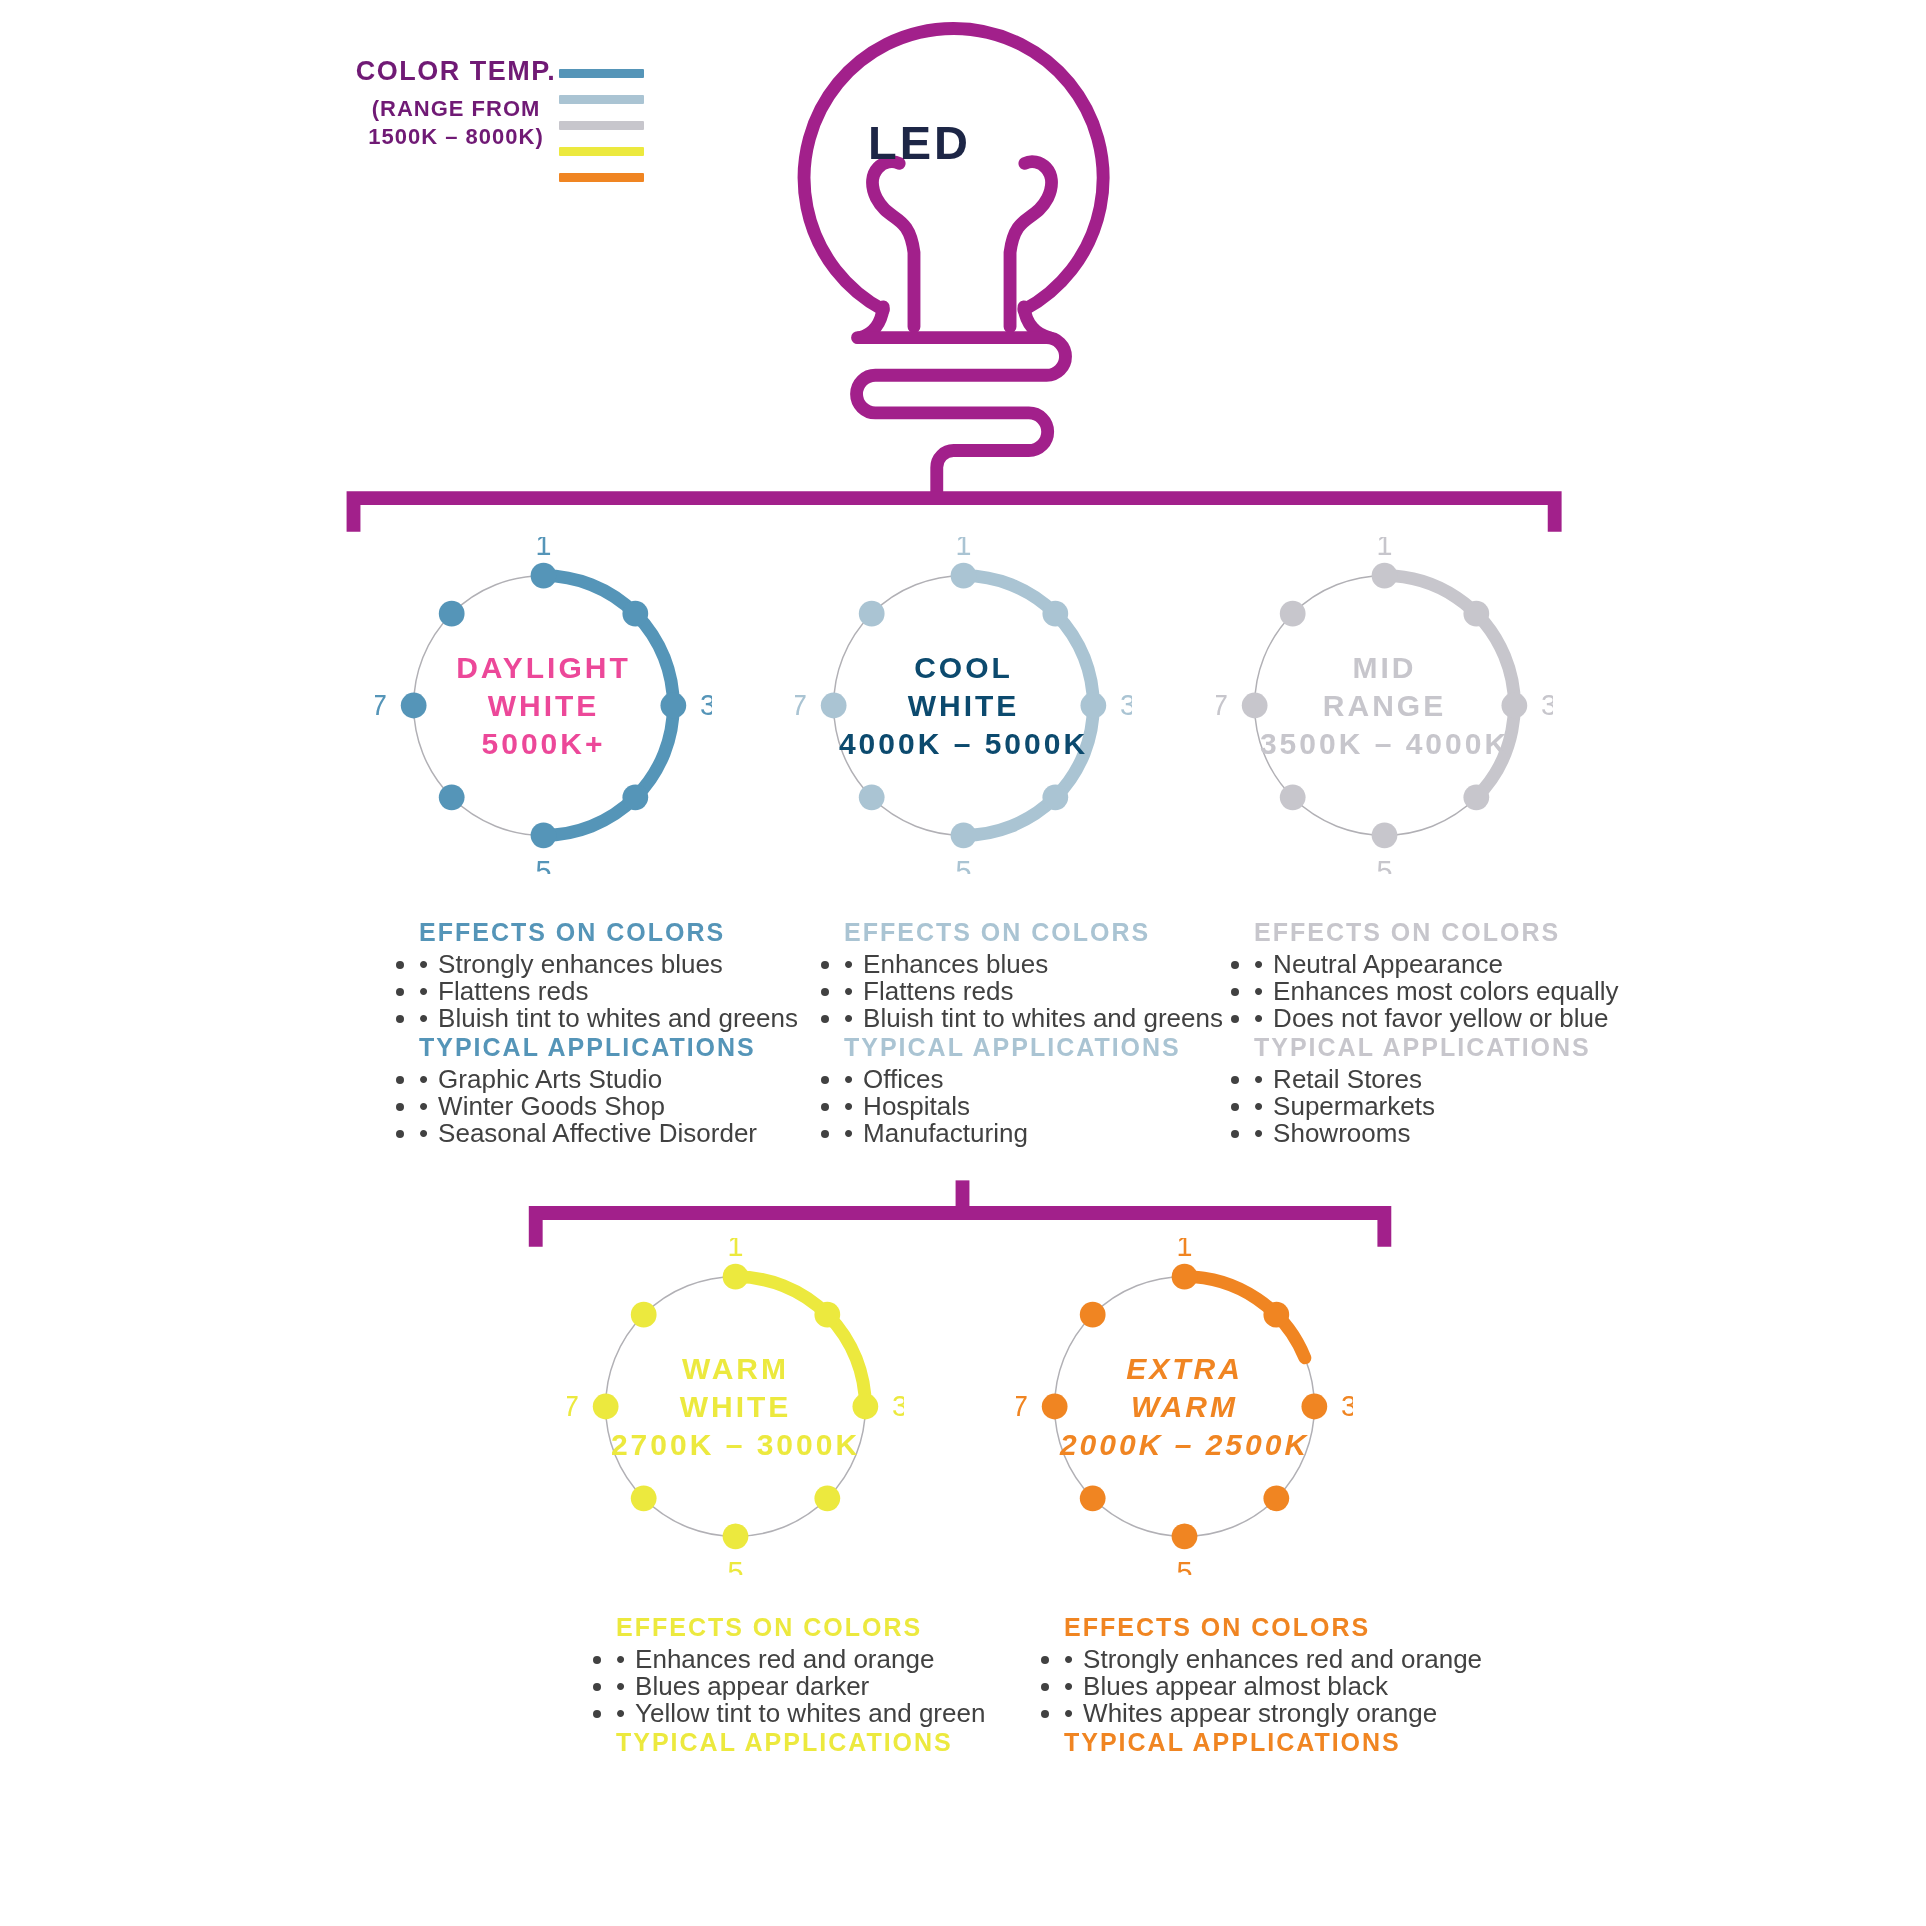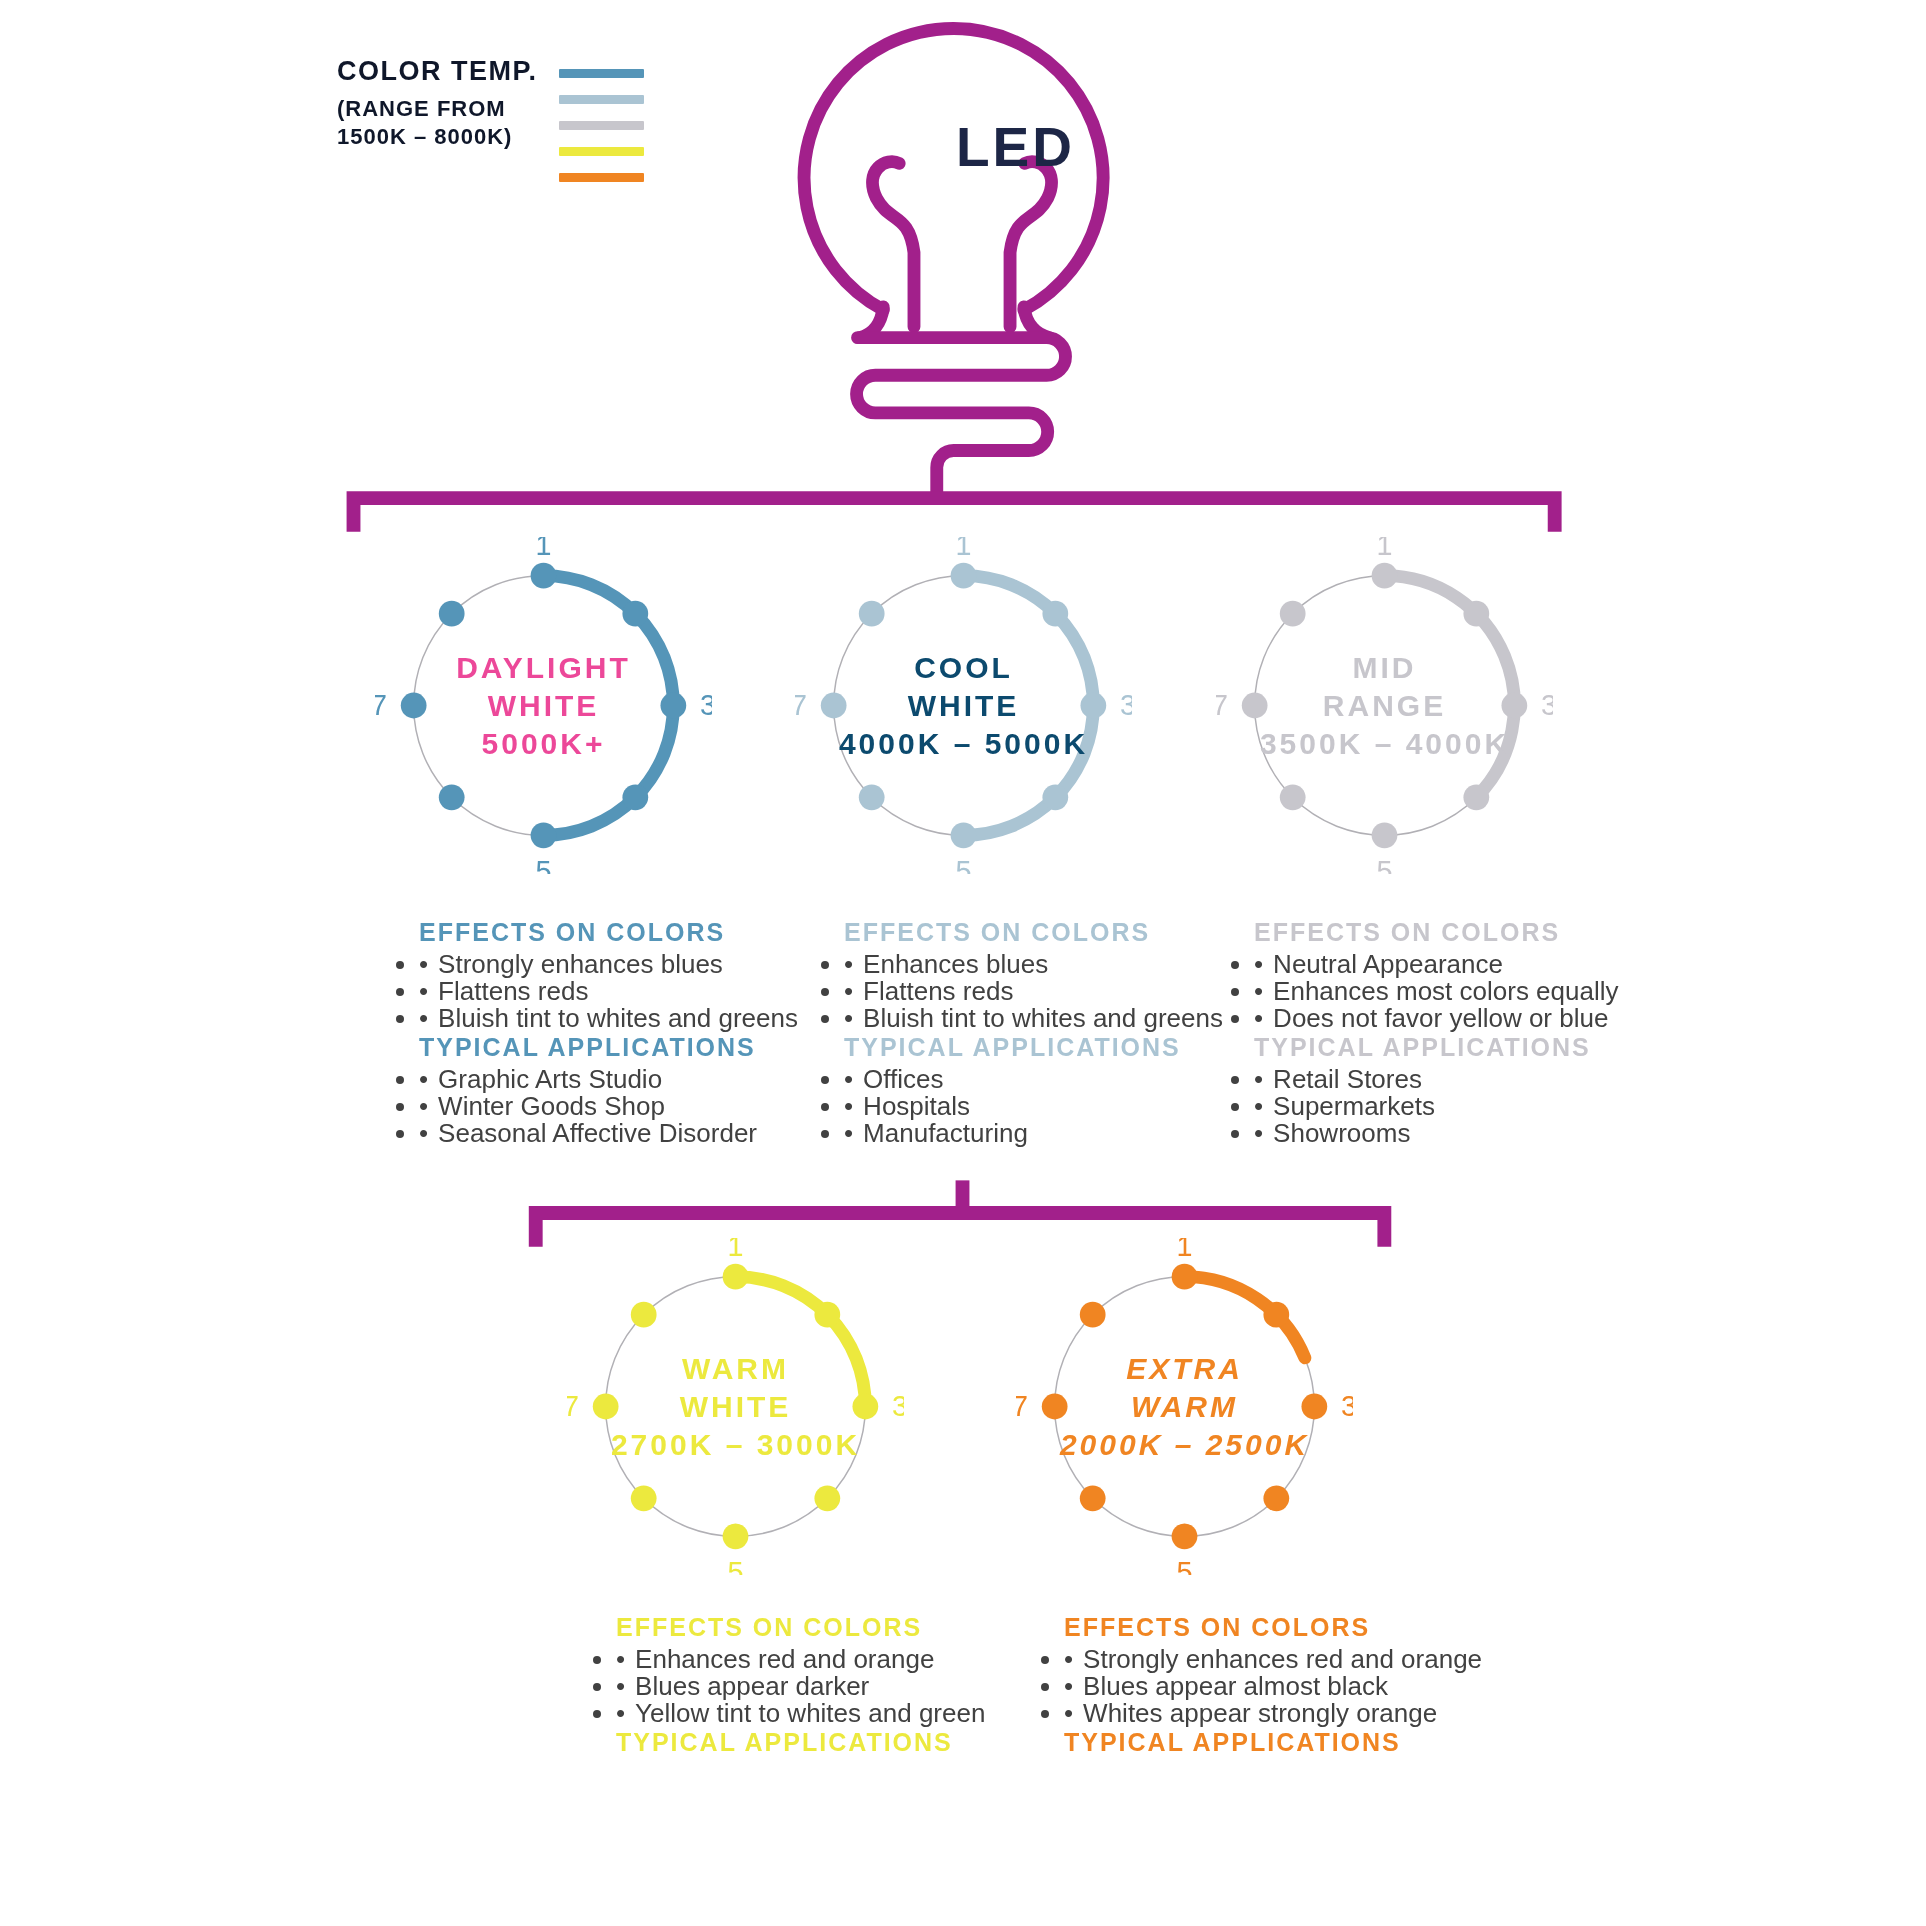--- a/index.html
+++ b/index.html
@@ -1,30 +1,30 @@
 <!DOCTYPE html>
 <html><head>
 <meta charset="utf-8">
 <style>
   html,body{margin:0;padding:0;background:#fff;}
   body{width:1927px;height:1927px;position:relative;font-family:"Liberation Sans",sans-serif;}
   .canvas{position:absolute;left:0;top:0;width:1927px;height:1927px;background:#ffffff;overflow:hidden;}
   svg.overlay{position:absolute;left:0;top:0;}
 
   
-  .legend-text{position:absolute;left:337px;top:55px;width:238px;text-align:left;color:#0f172a;}
+  .legend-text{position:absolute;left:337px;top:55px;width:238px;text-align:center;color:#701a75;}
   .legend-title{font-size:27px;font-weight:bold;letter-spacing:1.5px;line-height:32px;}
   .legend-sub{font-size:22px;font-weight:bold;letter-spacing:1px;line-height:28px;}
   .legend-sub.first{margin-top:8px;}
   .legend-bars{position:absolute;left:559px;top:69px;}
   .legend-bar{width:85px;height:9px;margin-bottom:17px;border-radius:1px;}
 
   
-  .led-label{position:absolute;left:837px;top:115px;width:238px;text-align:right;
-             font-size:55px;font-weight:bold;letter-spacing:3px;color:#1d2646;}
+  .led-label{position:absolute;left:868px;top:115px;width:238px;text-align:left;
+             font-size:47px;font-weight:bold;letter-spacing:3px;color:#1d2646;}
 
   
   .dial-wrap{position:absolute;width:337px;height:337px;}
   .dial-center{position:absolute;left:0;top:0;right:0;bottom:0;display:flex;flex-direction:column;
                align-items:center;justify-content:center;text-align:center;
                font-weight:bold;font-size:30px;line-height:38px;letter-spacing:3px;}
 
   .text-col{position:absolute;width:446px;}
   .col-title{font-size:25px;font-weight:bold;letter-spacing:2px;line-height:30px;margin:0 0 4px 0;}
   .col-list li{font-size:26px;line-height:27px;color:#414141;}

